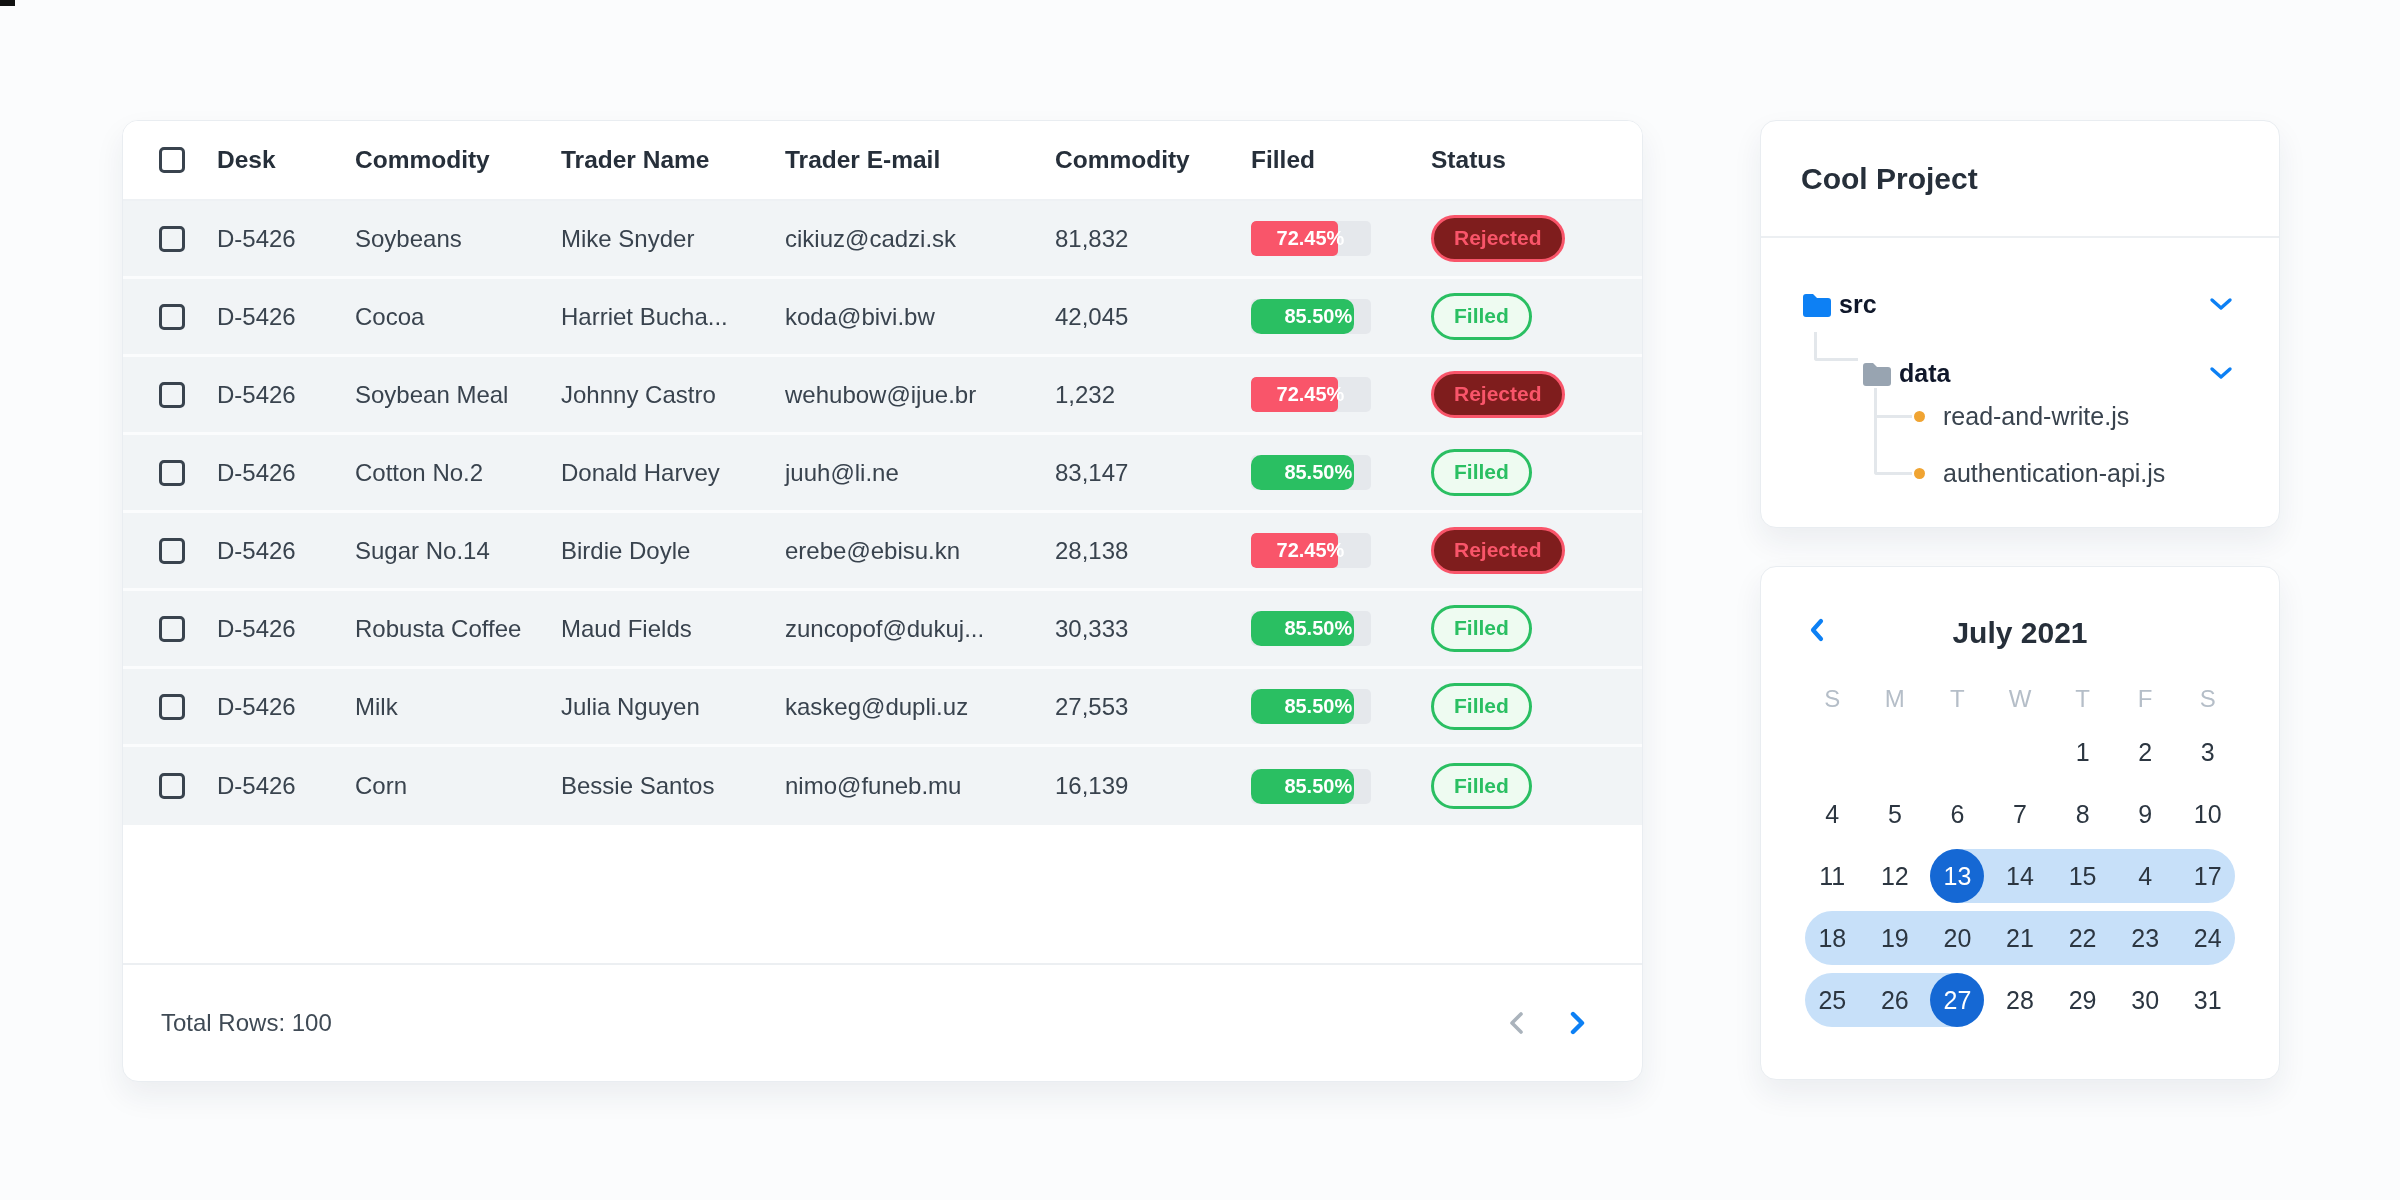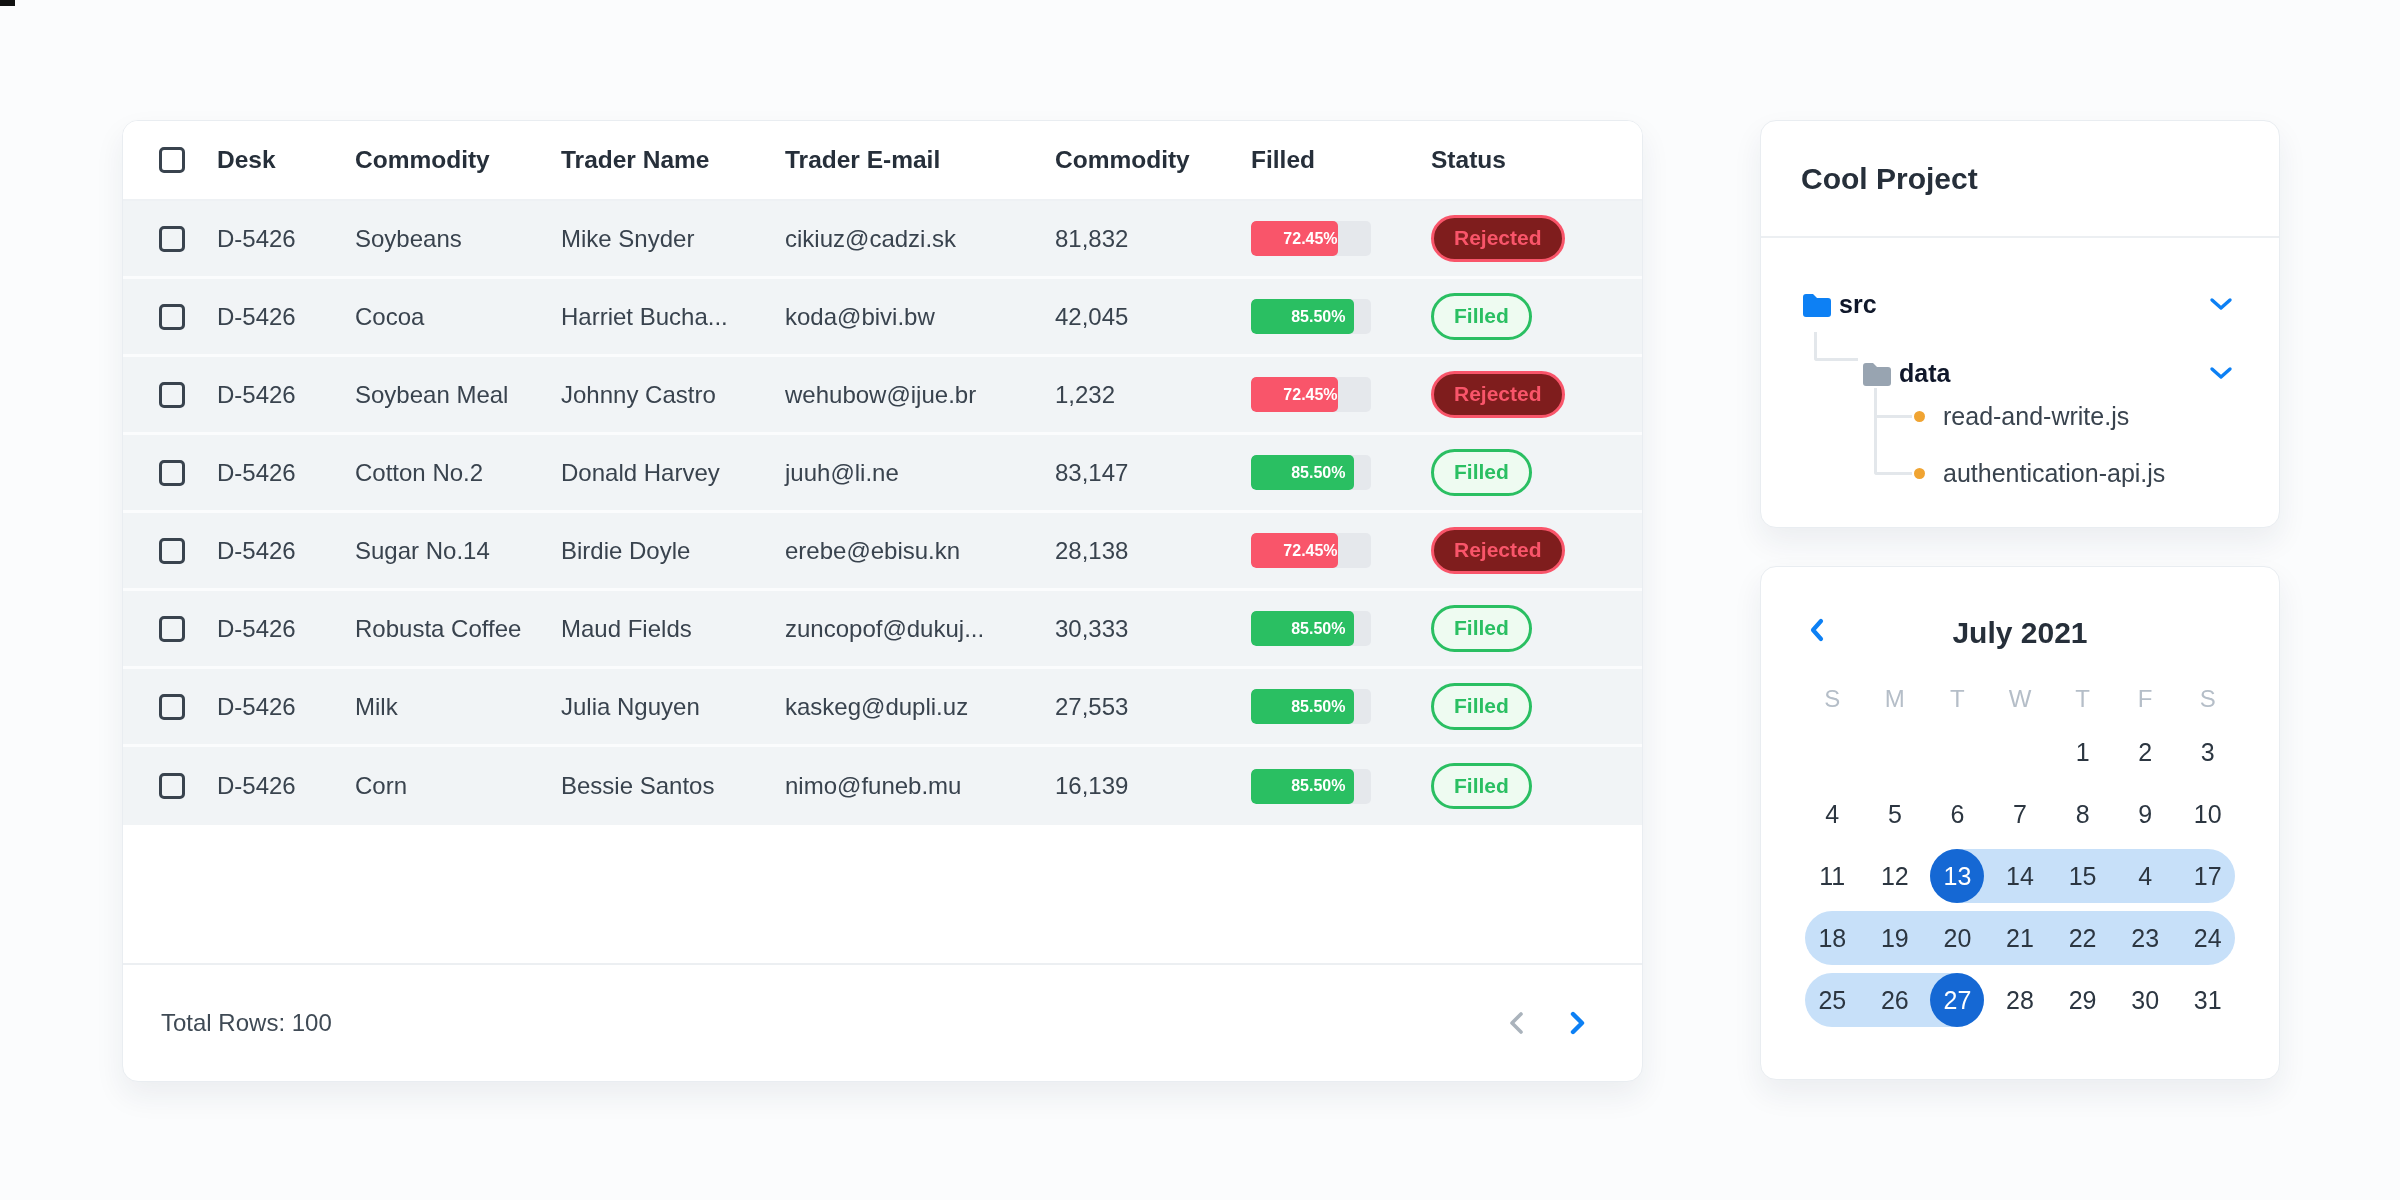--- a/index.html
+++ b/index.html
@@ -55,24 +55,24 @@
   }
   .cb-wrap { display:flex; align-items:center; }
 
   .bar-track {
     width:120px; height:35px; background:#e5e8ec; border-radius:5px;
     position:relative; display:block; overflow:hidden;
   }
   .bar-fill {
     height:100%; border-radius:5px;
     display:flex; align-items:center; justify-content:center;
-    font-size:16px; font-weight:bold; color:#fff; white-space:nowrap;padding-left:32px;
+    font-size:20px; font-weight:bold; color:#fff; white-space:nowrap;padding-left:32px;
   }
   .fill-red { background:#f9556a; }
-  .fill-green { background:#2abf62; }
+  .fill-green { background:#2abf62;border-radius:10px; }
 
   .badge {
     display:inline-block; padding:6px 20px; border-radius:999px;
     font-size:21px; font-weight:bold; line-height:1.35;
   }
   .badge-red { color:#f9556a; border:3px solid #f9556a; background:#7f1d1d; }
   .badge-green { color:#2abf62; border:3px solid #2abf62; background:#eefbf1; }
 
   .spacer { flex:1; }
   .trades-footer {

